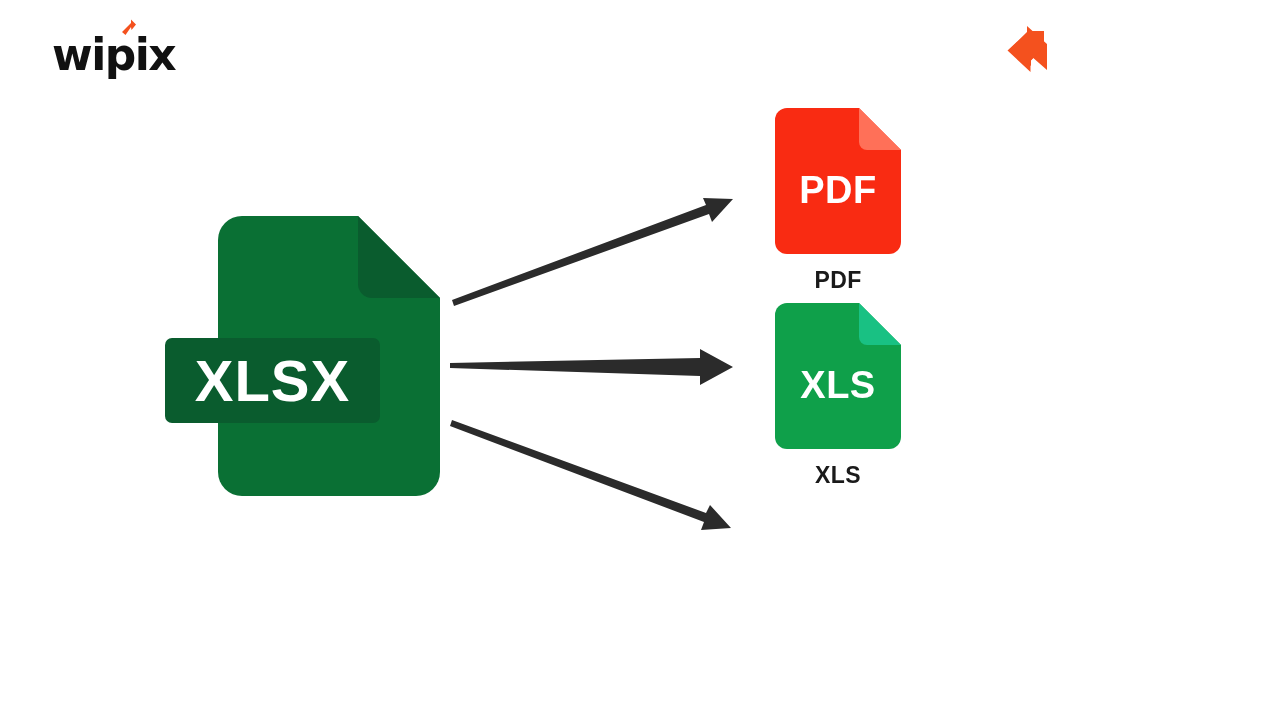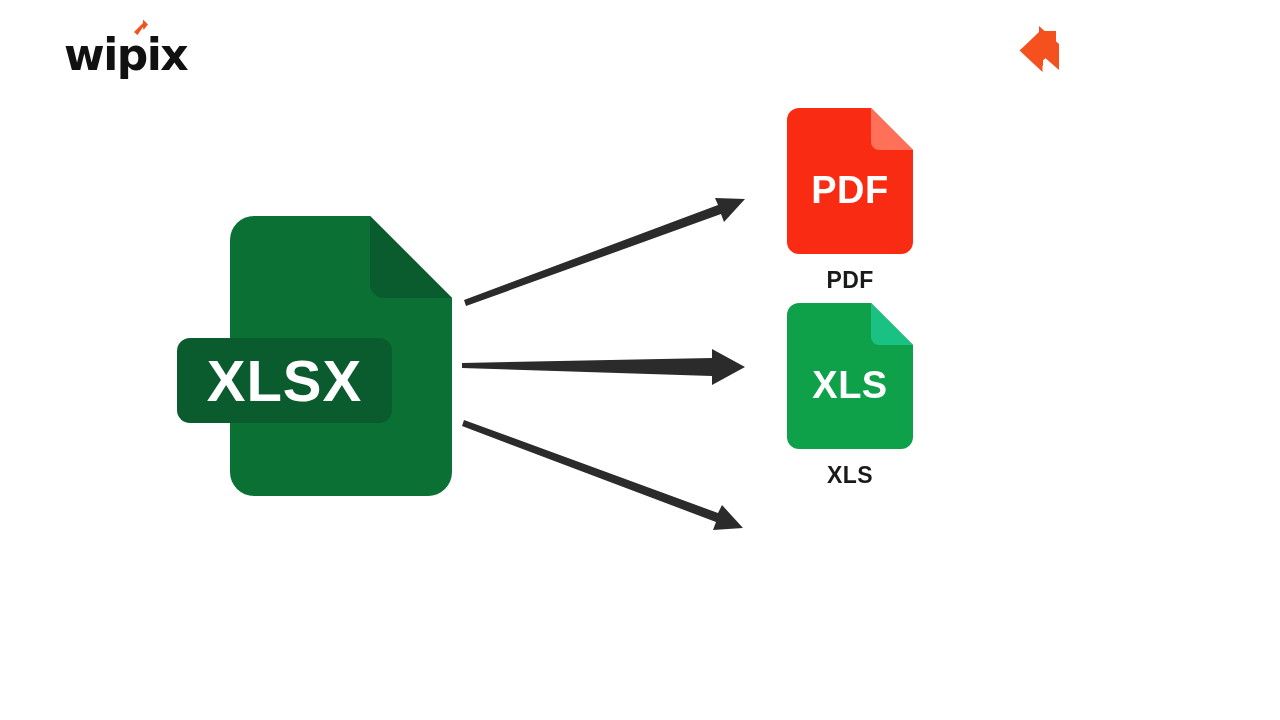--- a/index.html
+++ b/index.html
@@ -48,21 +48,20 @@
     width: 52px;
     height: 52px;
   }
 
   
   #diagram-stage {
     position: absolute;
     left: 0; top: 0;
     width: 1104px;
     height: 720px;
-    margin-left: 12px;
   }
 
   #arrow-layer {
     position: absolute;
     left: 0; top: 0;
     width: 1280px;
     height: 720px;
     pointer-events: none;
   }
 
@@ -80,21 +79,21 @@
     width: 222px;
     height: 280px;
   }
   #xlsx-badge {
     position: absolute;
     left: -53px;
     top: 122px;
     width: 215px;
     height: 85px;
     background: #0A5C2E;
-    border-radius: 13px;
+    border-radius: 7px;
     display: flex;
     align-items: center;
     justify-content: center;
   }
   #xlsx-badge-label {
     color: #ffffff;
     font-family: "Liberation Sans", sans-serif;
     font-size: 58px;
     font-weight: 700;
     letter-spacing: 1px;

